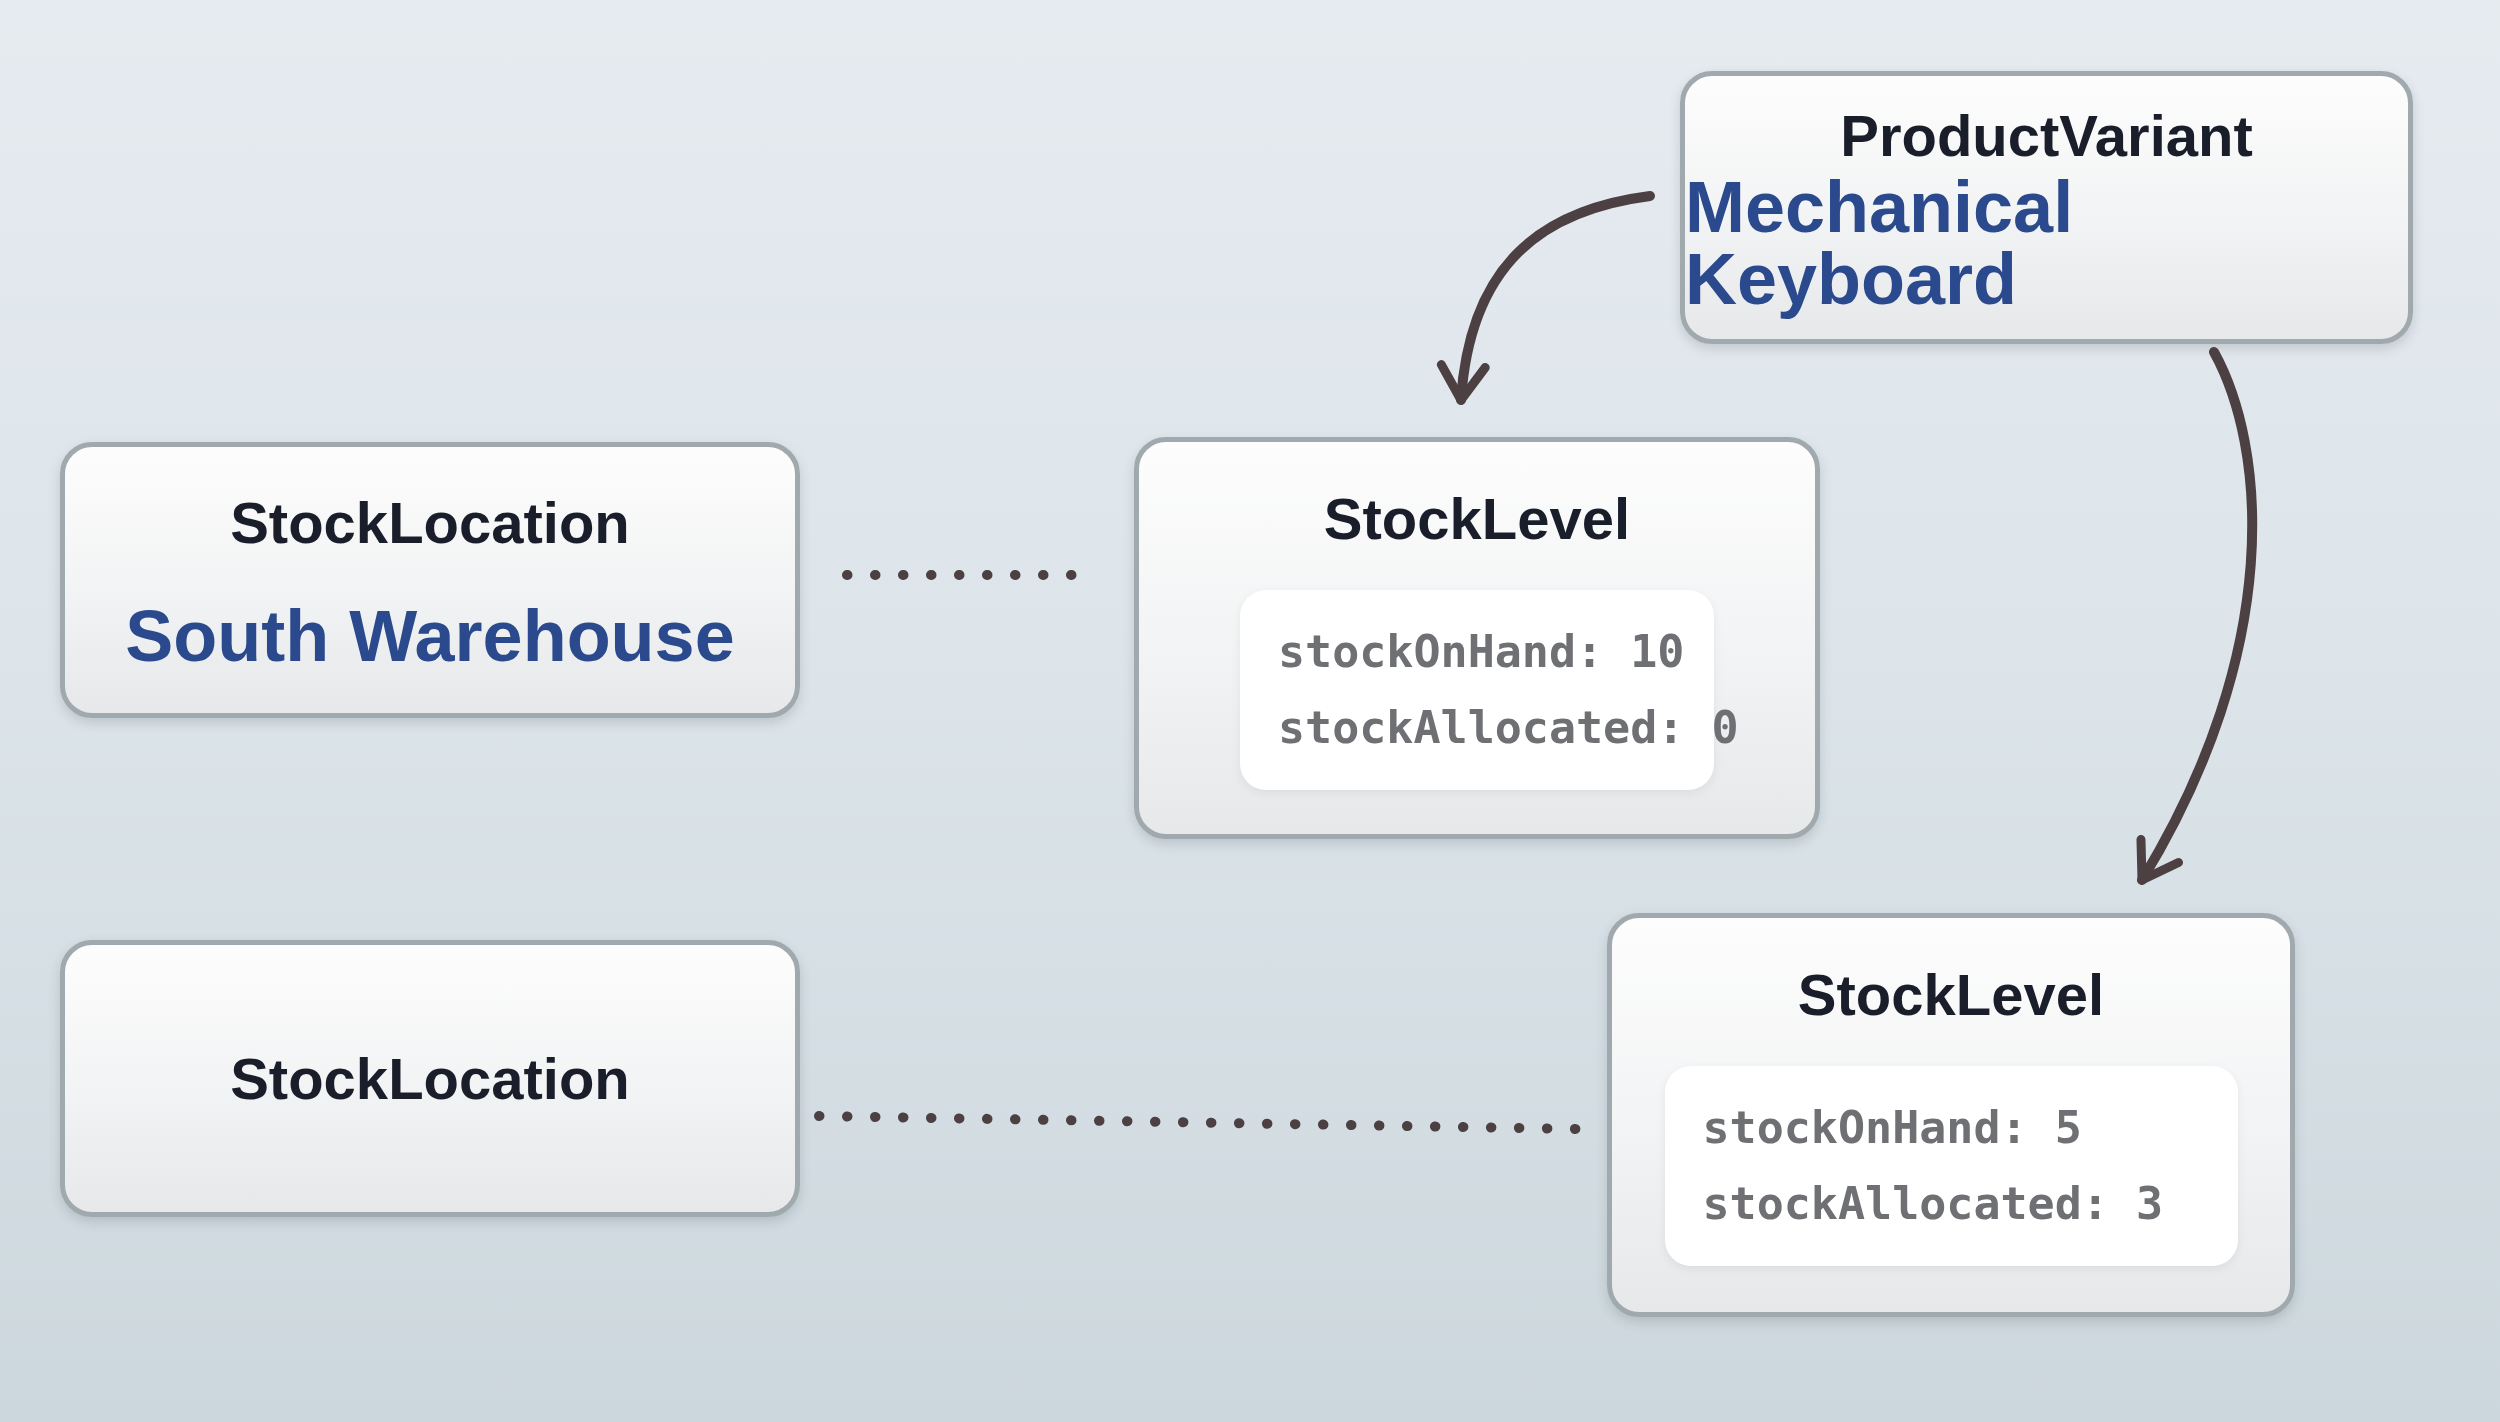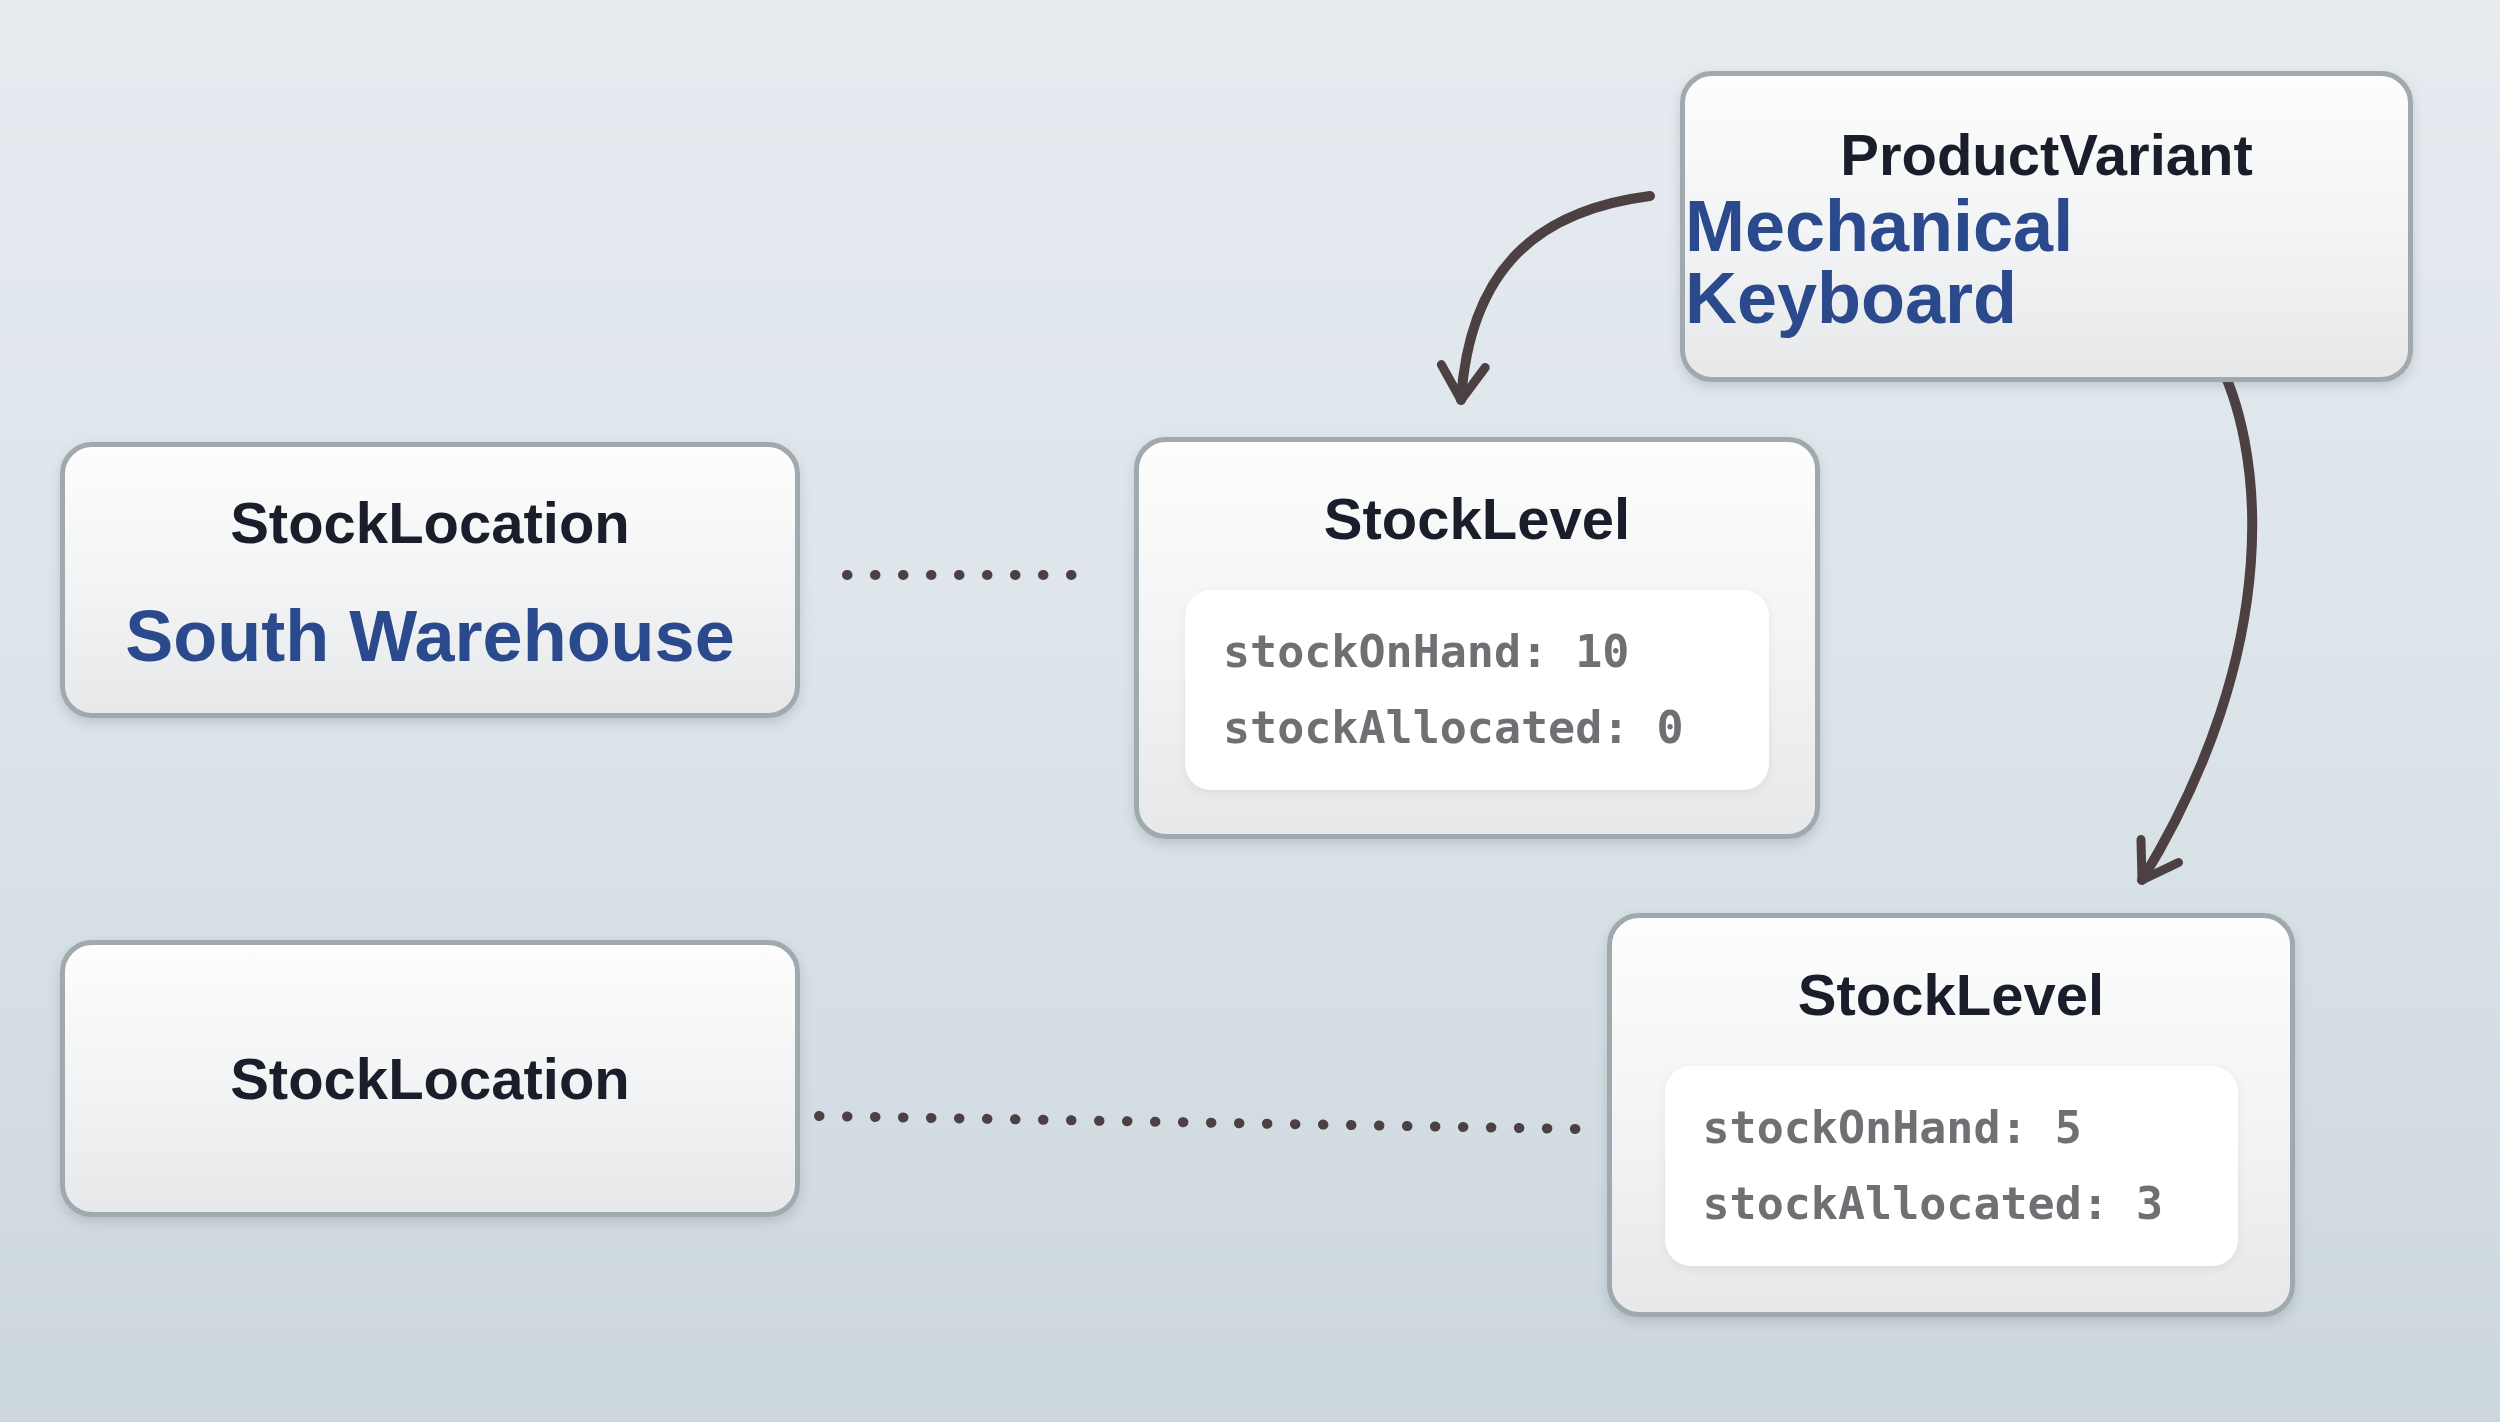--- a/index.html
+++ b/index.html
@@ -62,30 +62,30 @@
     color: var(--title-color, #1a1e2b);
   }
 
   .entity-name {
     font-weight: bold;
     font-size: 72px;
     line-height: 72px;
     color: var(--name-color, #2a4a8d);
   }
 
-  .card-product-variant { left: 1680px; top: 71px;  width: 733px; height: 311px; }
+  .card-product-variant { left: 1680px; top: 71px;  width: 733px; height: 273px; }
   .card-location-north  { left: 60px;   top: 442px; width: 740px; height: 276px; gap: 42px; }
   .card-location-south  { left: 60px;   top: 940px; width: 740px; height: 277px; gap: 42px; }
 
   .card-level-north { left: 1134px; top: 437px; width: 686px; height: 402px; justify-content: flex-start; padding-top: 42px; gap: 36px; }
   .card-level-south { left: 1607px; top: 913px; width: 688px; height: 404px; justify-content: flex-start; padding-top: 42px; gap: 36px; }
 
   .code-panel {
     box-sizing: border-box;
-    width: 584px;
+    width: 474px;
     height: 200px;
     border-radius: 26px;
     background: var(--panel-bg, #ffffff);
     box-shadow: 0 3px 9px rgba(110, 122, 132, 0.12);
     display: flex;
     flex-direction: column;
     justify-content: center;
     padding-left: 38px;
     gap: 26px;
   }

